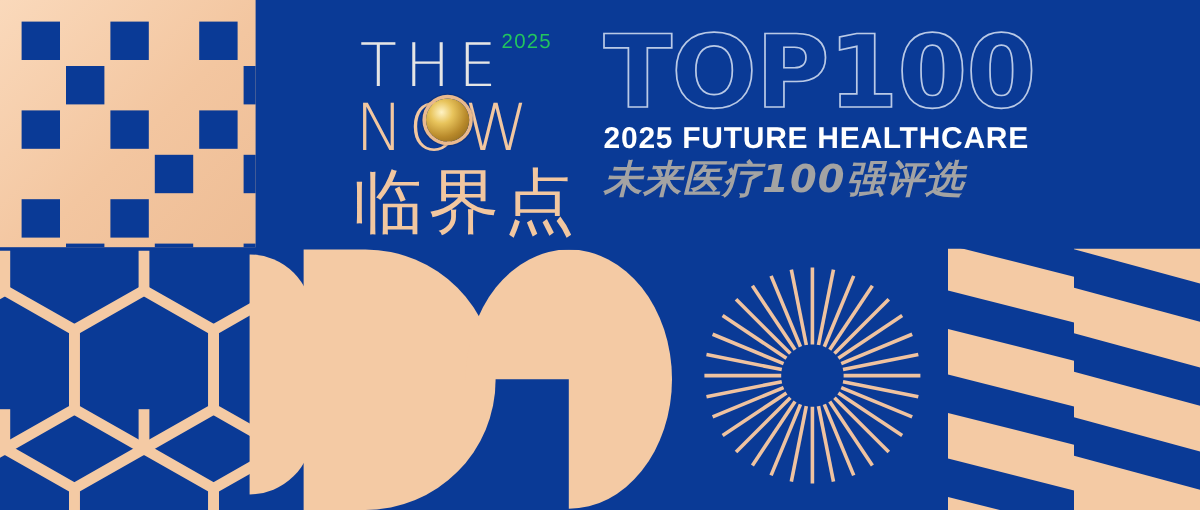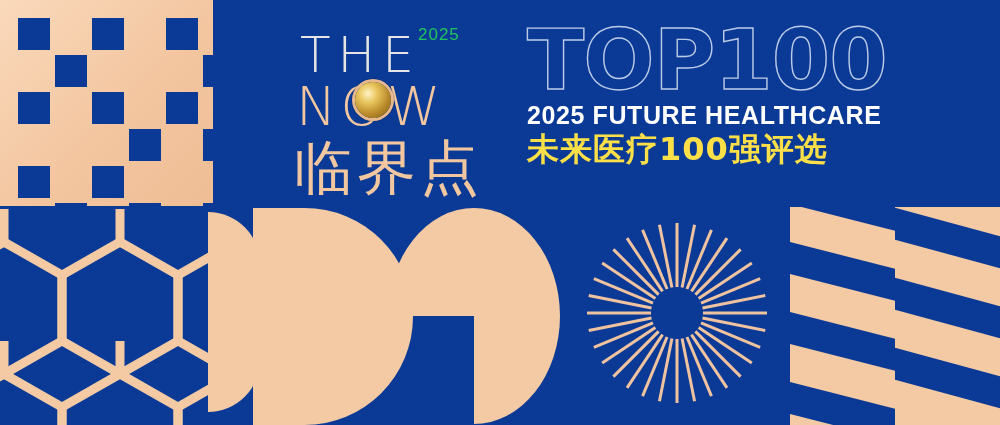--- a/index.html
+++ b/index.html
@@ -89,21 +89,21 @@
     position:absolute;left:-2px;top:122px;
     font-size:59px;line-height:47px;
     letter-spacing:4px;
     color:#f2c7a0;
     font-weight:300;
     font-family:"DejaVu Sans","Liberation Sans",sans-serif;
     white-space:nowrap;
   }
 
   
-  #headline-block{left:503px;top:18px;width:470px;margin-left:24px;}
+  #headline-block{left:503px;top:18px;width:470px;}
   #top100{
     font-size:84px;line-height:84px;
     font-weight:700;
     letter-spacing:-1px;
     color:transparent;
     -webkit-text-stroke:1.4px #b9c9e6;
     font-family:"DejaVu Sans","Liberation Sans",sans-serif;
   }
   .sub-en{
     font-size:25px;line-height:27px;
@@ -111,23 +111,24 @@
     letter-spacing:.6px;
     color:#ffffff;
     font-family:Liberation Sans, sans-serif;
     white-space:nowrap;
   }
   #sub-cn{
     margin-top:2px;
     font-size:32px;line-height:36px;
     font-weight:700;
     letter-spacing:1px;
-    color:#fde047;
+    color:#a3a3a3;
     font-family:"DejaVu Sans","Liberation Sans",sans-serif;
     white-space:nowrap;
+    font-style:italic;
   }
 </style>
 </head>
 <body>
 
 <div id="poster">
 
   <div id="checker-block" class="abs">
       <div class="checker-cell" style="left: 18px; top: 18px; width: 32px; height: 32px;"></div>
       <div class="checker-cell" style="left: 92px; top: 18px; width: 32px; height: 32px;"></div>

